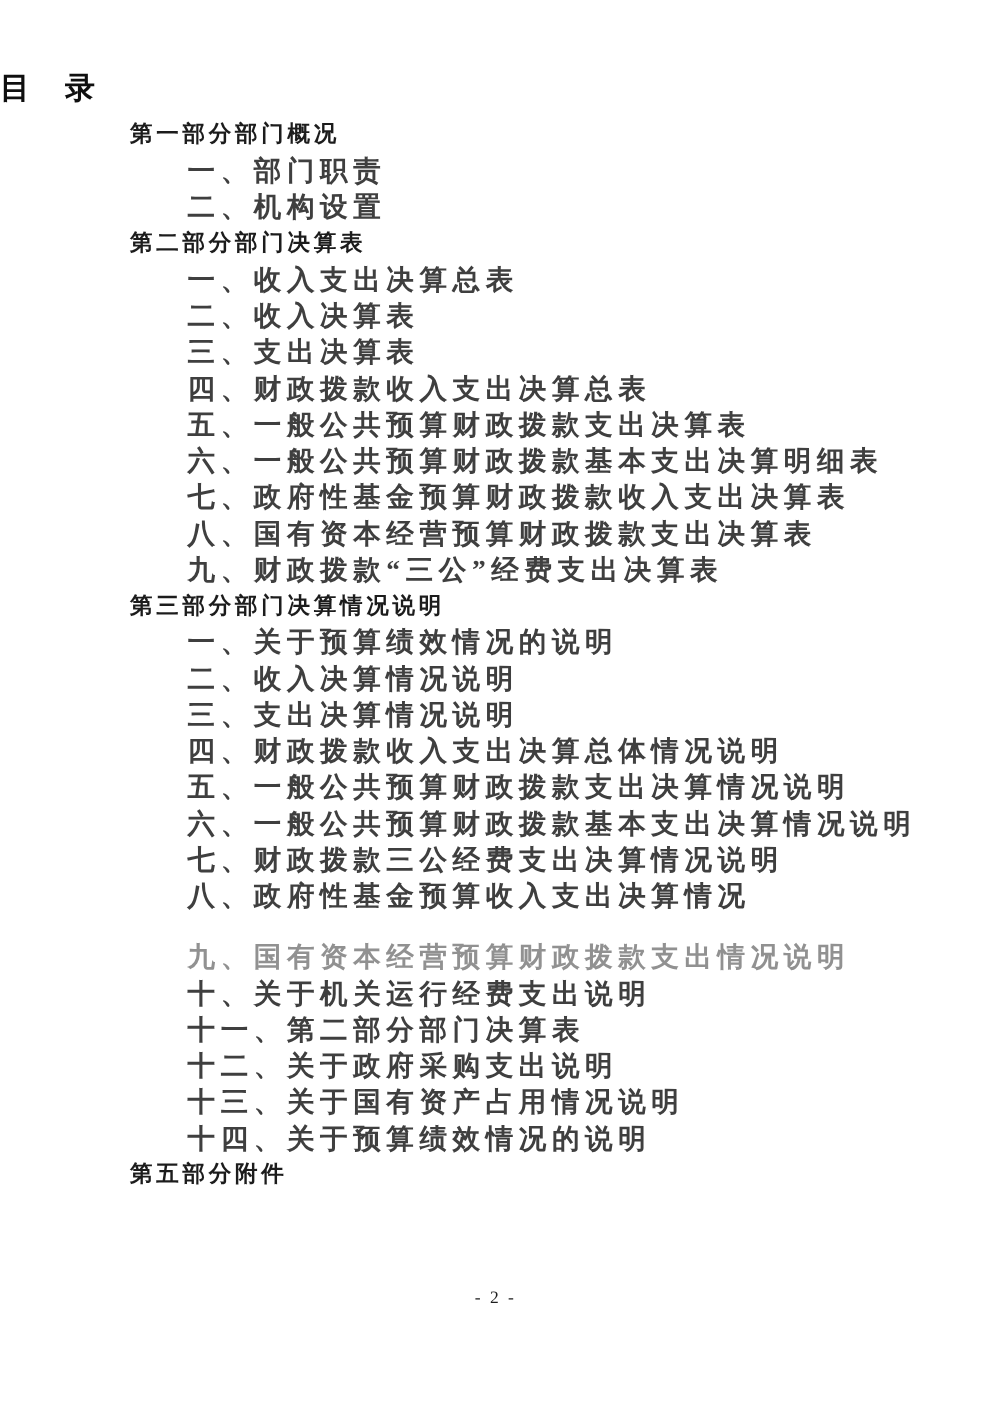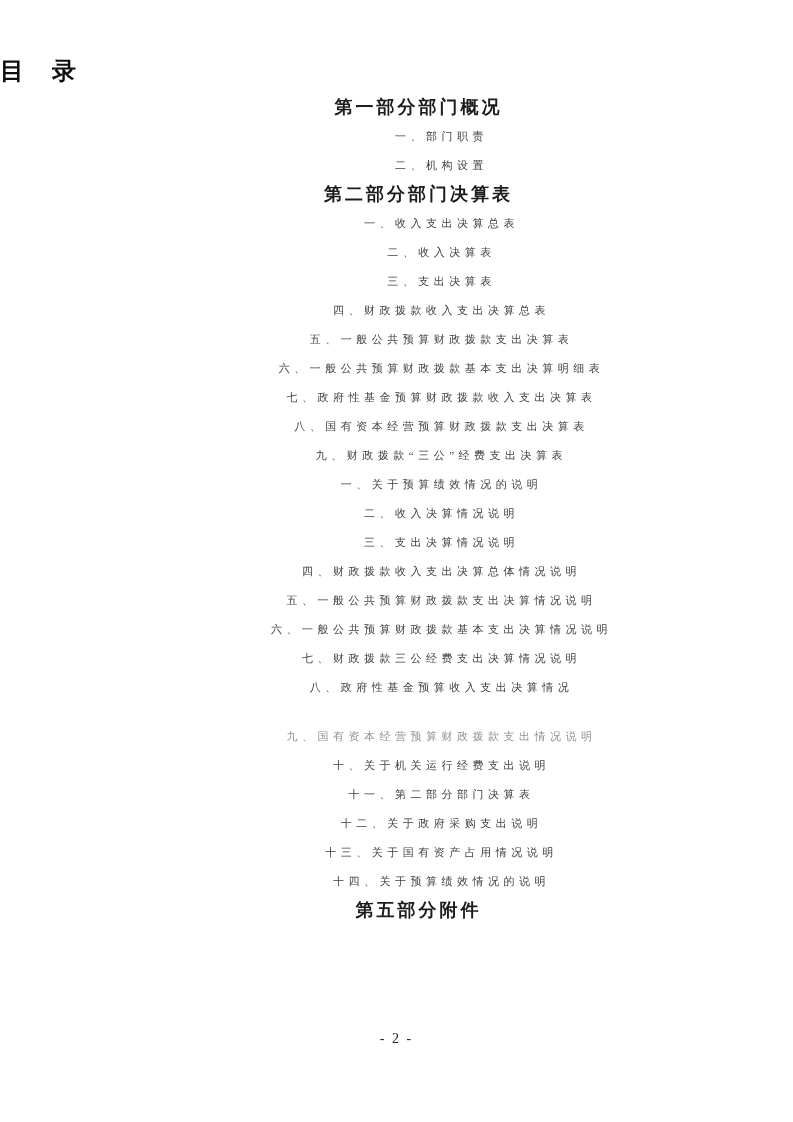--- a/index.html
+++ b/index.html
@@ -33,31 +33,30 @@
     white-space: pre;
   }
   .toc {
     margin-top: 7px;
     margin-left: 104px;
     margin-right: 60px;
   }
   .toc-entry {
     line-height: 29px;
     white-space: nowrap;
-    text-align: center;
   }
   .toc-entry.section {
     font-size: 18px;
     font-weight: bold;
     letter-spacing: 3px;
     color: var(--c-section);
   }
   .toc-entry.item {
-    font-size: 11px;
-    font-weight: normal;
+    font-size: 22px;
+    font-weight: bold;
     letter-spacing: 4.5px;
     padding-left: 46px;
     color: var(--c-item);
   }
   .toc-entry.item.muted {
     color: var(--c-muted);
     margin-top: 20px;
   }
   .page-footer {
     position: absolute;
@@ -84,20 +83,21 @@
       <div class="toc-entry section">第二部分部门决算表</div>
       <div class="toc-entry item">一、收入支出决算总表</div>
       <div class="toc-entry item">二、收入决算表</div>
       <div class="toc-entry item">三、支出决算表</div>
       <div class="toc-entry item">四、财政拨款收入支出决算总表</div>
       <div class="toc-entry item">五、一般公共预算财政拨款支出决算表</div>
       <div class="toc-entry item">六、一般公共预算财政拨款基本支出决算明细表</div>
       <div class="toc-entry item">七、政府性基金预算财政拨款收入支出决算表</div>
       <div class="toc-entry item">八、国有资本经营预算财政拨款支出决算表</div>
       <div class="toc-entry item">九、财政拨款“三公”经费支出决算表</div>
+      <div class="toc-entry section">第三部分部门决算情况说明</div>
       <div class="toc-entry item">一、关于预算绩效情况的说明</div>
       <div class="toc-entry item">二、收入决算情况说明</div>
       <div class="toc-entry item">三、支出决算情况说明</div>
       <div class="toc-entry item">四、财政拨款收入支出决算总体情况说明</div>
       <div class="toc-entry item">五、一般公共预算财政拨款支出决算情况说明</div>
       <div class="toc-entry item">六、一般公共预算财政拨款基本支出决算情况说明</div>
       <div class="toc-entry item">七、财政拨款三公经费支出决算情况说明</div>
       <div class="toc-entry item">八、政府性基金预算收入支出决算情况</div>
       <div class="toc-entry item muted">九、国有资本经营预算财政拨款支出情况说明</div>
       <div class="toc-entry item">十、关于机关运行经费支出说明</div>

